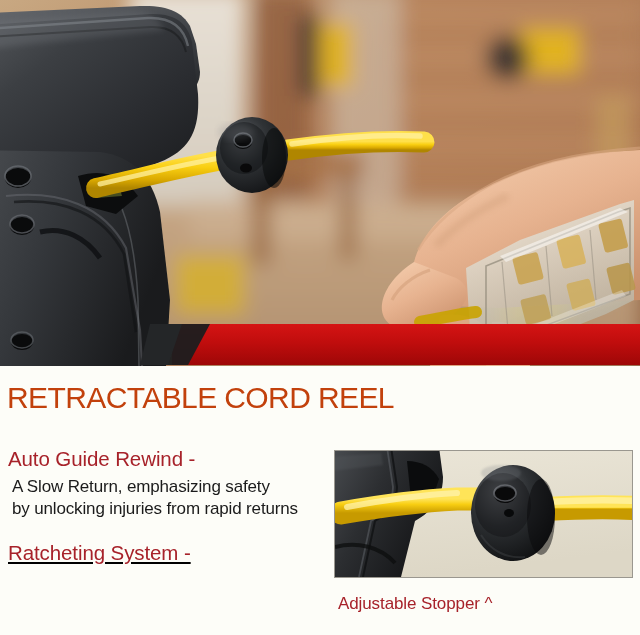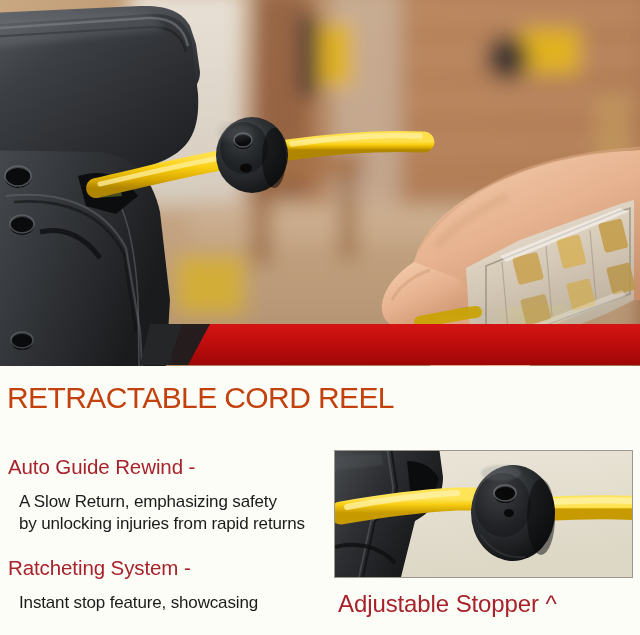--- a/index.html
+++ b/index.html
@@ -55,53 +55,53 @@
     left: 8px;
     top: 446px;
     width: 318px;
   }
   .feature { margin: 0 0 9px 0; }
   .feature-head {
     color: #a7222a;
     font-size: 20.5px;
     line-height: 26px;
     font-weight: normal;
-    margin: 8px 0 1px 0;
+    margin: 0 0 1px 0;
     letter-spacing: -0.1px;
   }
   .feature-body {
     color: #1b1b1b;
     font-size: 17px;
     line-height: 21.5px;
-    margin: 11px;
+    margin: 4px;
     letter-spacing: -0.15px;
   }
   .feature-body div { white-space: nowrap; }
-  .feature-2 { margin-top: 21px; }
+  .feature-2 { margin-top: 21px; text-decoration: underline; }
 
   
   .inset {
     position: absolute;
     left: 334px;
     top: 450px;
     width: 299px;
     height: 128px;
     border: 1px solid #9a978f;
     box-sizing: border-box;
     overflow: hidden;
     background: #e8e4d7;
   }
   .inset-svg { display: block; width: 297px; height: 126px; }
 
   .inset-caption {
     position: absolute;
     left: 338px;
     top: 592px;
     color: #a7222a;
-    font-size: 24px;
+    font-size: 17px;
     line-height: 24px;
     letter-spacing: -0.1px;
     white-space: nowrap;
   }
 </style>
 </head>
 <body>
 
 <div id="page">
 
@@ -313,21 +313,20 @@
       <div class="feature-head">Auto Guide Rewind -</div>
       <div class="feature-body">
         <div>A Slow Return, emphasizing safety</div>
         <div>by unlocking injuries from rapid returns</div>
       </div>
     </div>
 
     <div class="feature feature-2">
       <div class="feature-head">Ratcheting System -</div>
       <div class="feature-body">
-        <div>Instant stop feature, showcasing</div>
       </div>
     </div>
 
   </div>
 
   <div class="inset">
     <svg class="inset-svg" viewBox="0 0 297 126" preserveAspectRatio="none">
       <defs>
         <linearGradient id="insetbg" x1="0" y1="0" x2="0.3" y2="1">
           <stop offset="0" stop-color="#ebe6d8"></stop>

